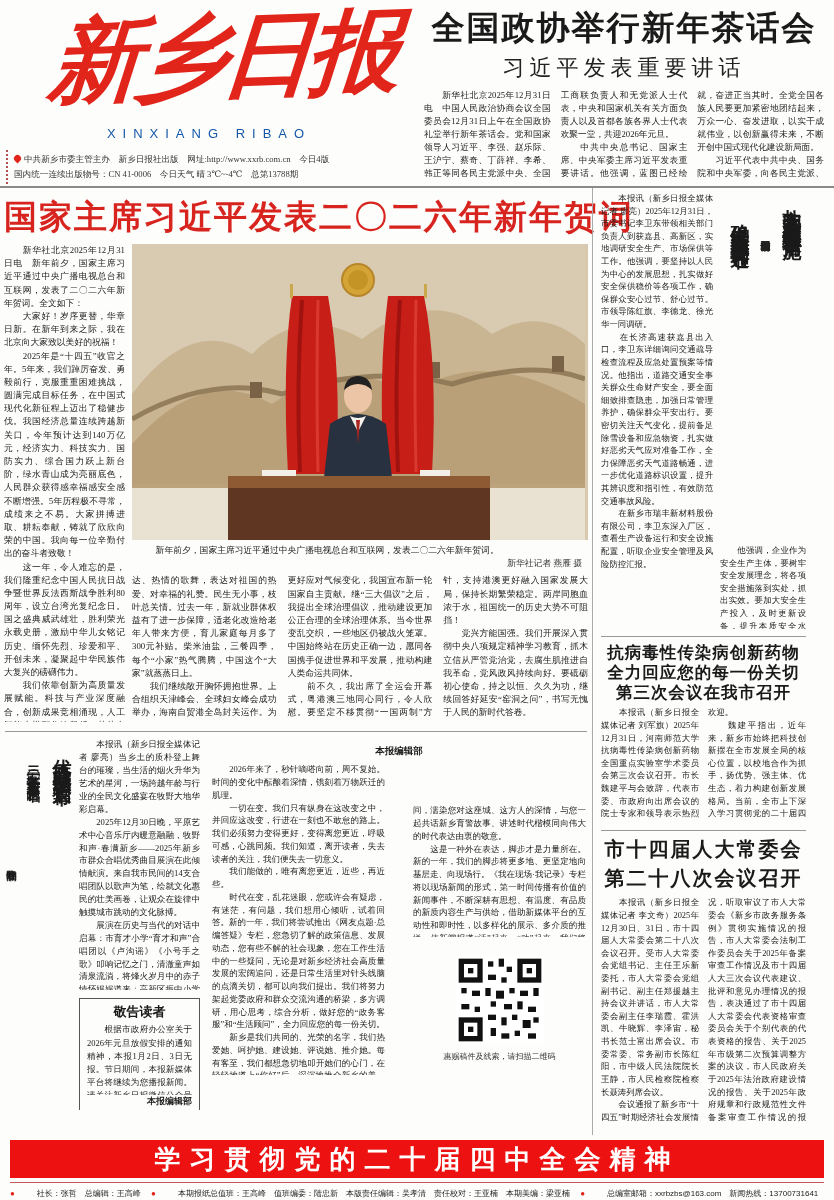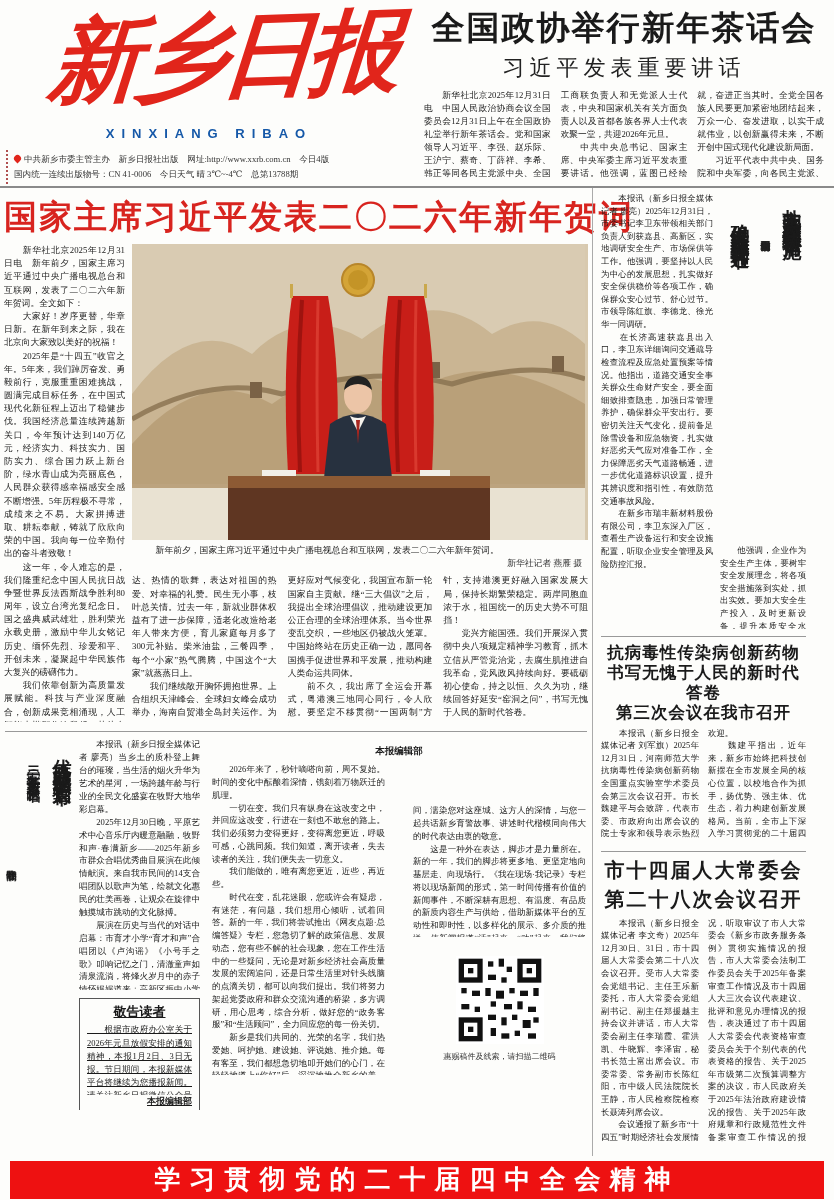--- a/index.html
+++ b/index.html
@@ -13,21 +13,21 @@
   .header { height:188px; border-bottom:2px solid #8a8a8a; display:flex; }
   .h-left { width:418px; position:relative; }
   .masthead-title {
     position:absolute; left:50px; top:2px; width:330px; text-align:center;
     font-size:92px; line-height:1.18; font-weight:900; color:#e1251b;
     font-family:"DejaVu Serif","Liberation Serif",serif; font-style:italic;
     transform:skewX(-6deg) rotate(-2deg); letter-spacing:-6px; white-space:nowrap;
   }
   .masthead-en {
     position:absolute; left:0; right:0; top:126px; text-align:center;
-    color:#1558a8; font-family:"Liberation Sans",sans-serif; font-weight:700;
+    color:#1558a8; font-family:"Liberation Sans",sans-serif; font-weight:400;
     font-size:13px; letter-spacing:7px;
   }
   .dateline { position:absolute; left:0; right:0; top:148px; bottom:0; display:flex; align-items:center; }
   .date-block { width:138px; text-align:center; font-size:10.5px; line-height:1.6; }
   .date-day { color:#e1251b; font-size:17px; font-weight:700; }
   .dot-divider { border-left:2px dotted #b05050; height:34px; margin:0 6px; }
   .pub-block { flex:1; font-size:8.6px; line-height:1.75; color:#333; }
   .pin-icon { display:inline-block; width:7px; height:7px; background:#e1251b; border-radius:50% 50% 50% 0; transform:rotate(-45deg); margin-right:3px; }
   .h-right { flex:1; padding:6px 10px 15px 6px; }
   .tr-headline { font-family:"Liberation Sans",sans-serif; font-weight:900; font-size:33px; letter-spacing:2px; text-align:center; white-space:nowrap; }
@@ -51,21 +51,21 @@
   .left-rule { border-top:1px solid #999; margin:7px 1px 6px; }
   
   .bottom-flex { display:flex; height:372px; overflow:hidden; }
   .chorus { width:196px; display:flex; }
   .ch-heads { writing-mode:vertical-rl; height:300px; padding-top:6px; }
   .ch-main { font-family:"Liberation Sans",sans-serif; font-weight:900; font-size:19px; letter-spacing:3px; margin-left:7px; }
   .ch-sub { font-family:"Liberation Sans",sans-serif; font-weight:700; font-size:13.5px; letter-spacing:2px; padding-top:12px; margin-left:6px; }
   .ch-kicker { font-size:10.5px; padding-top:118px; }
   .ch-right { flex:1; padding-left:4px; }
   .ch-body { font-size:8.6px; line-height:1.5; text-align:justify; height:252px; overflow:hidden; white-space:pre-line; }
-  .notice-box { border:1px solid #555; margin-top:8px; padding:4px 7px 5px;text-decoration:underline; }
+  .notice-box { border:1px solid #555; margin-top:8px; padding:4px 7px 5px; }
   .notice-title { text-align:center; font-family:"Liberation Sans",sans-serif; font-weight:700; font-size:13px; margin-bottom:2px; }
   .notice-body { font-size:8.5px; line-height:1.55; text-align:justify; white-space:pre-line; height:72px; overflow:hidden; }
   .notice-sign { text-align:right; font-size:9px; font-weight:700; }
   .opendoor { flex:1; padding:4px 2px 0 12px; }
   .od-headline { font-family:"Liberation Sans",sans-serif; font-weight:900; font-size:25px; letter-spacing:2px; text-align:center; white-space:nowrap; }
   .od-byline { text-align:center; font-size:9.5px; font-weight:700; margin:3px 0 5px; }
   .od-cols { display:flex; gap:28px; height:312px; overflow:hidden; }
   .od-col { flex:1; font-size:8.5px; line-height:1.5; text-align:justify; white-space:pre-line; overflow:hidden; }
   .od-col2 { display:flex; flex-direction:column; }
   .od-col2-text { height:176px; overflow:hidden;margin-top:41px; }
@@ -285,21 +285,21 @@
             <div class="vh-big vh-big2">确保人民群众欢乐平安祥和过节</div>
           </div>
           <div class="lwd-cont">　　他强调，企业作为安全生产主体，要树牢安全发展理念，将各项安全措施落到实处，抓出实效。要加大安全生产投入，及时更新设备，提升本质安全水平。要强化员工安全培训与演练，增强应急处置能力，坚决防范事故发生。在宝龙广场·悦时代购物中心，李卫东走进超市，了解市场供应情况，与商户交流了解商品价格、货源等情况。他强调，市场保供事关民生福祉。</div>
         </div>
       </div>
 
       <div class="sb-rule"></div>
 
       <div>
         <div class="lab-head">抗病毒性传染病创新药物</div>
-        <div class="lab-head">书写无愧于人民的新时代答卷</div>
+        <div class="lab-head">全力回应您的每一份关切</div>
         <div class="lab-head">第三次会议在我市召开</div>
         <div class="lab-body">　　本报讯（新乡日报全媒体记者 刘军旗）2025年12月31日，河南师范大学抗病毒性传染病创新药物全国重点实验室学术委员会第三次会议召开。市长魏建平与会致辞，代表市委、市政府向出席会议的院士专家和领导表示热烈欢迎。
 　　魏建平指出，近年来，新乡市始终把科技创新摆在全市发展全局的核心位置，以校地合作为抓手，扬优势、强主体、优生态，着力构建创新发展格局。当前，全市上下深入学习贯彻党的二十届四中全会精神，坚持教育科技人才一体化发展，建设科教强市和国家创新型城市。希望各位院士专家为高水平建设实验室多提宝贵意见，在制度建设、共性研究、科技创新等方面多提“金点子”。希望实验室立足河南、放眼全国、联通世界，加强与国内外一流高校、科研院所、科技型龙头企业的创新协同，努力成为突破科学前沿和关键技术的“实力担当”、支撑产业高质量发展的“坚实底座”。新乡市委、市政府将全力支持实验室建设，助推实验室形成更多的原创性成果，在实现高水平科技自立自强中展现新担当、作出新贡献。
 　　作为新乡市与河南师范大学校地合作的重大成果，抗病毒性传染病创新药物全国重点实验室成立两年多来，先后承担国家级科研项目76项，发表高水平SCI一区学术论文132篇，获授权专利多项。</div>
       </div>
 
       <div class="sb-rule"></div>
 
       <div>
         <div class="renda-head">市十四届人大常委会</div>

